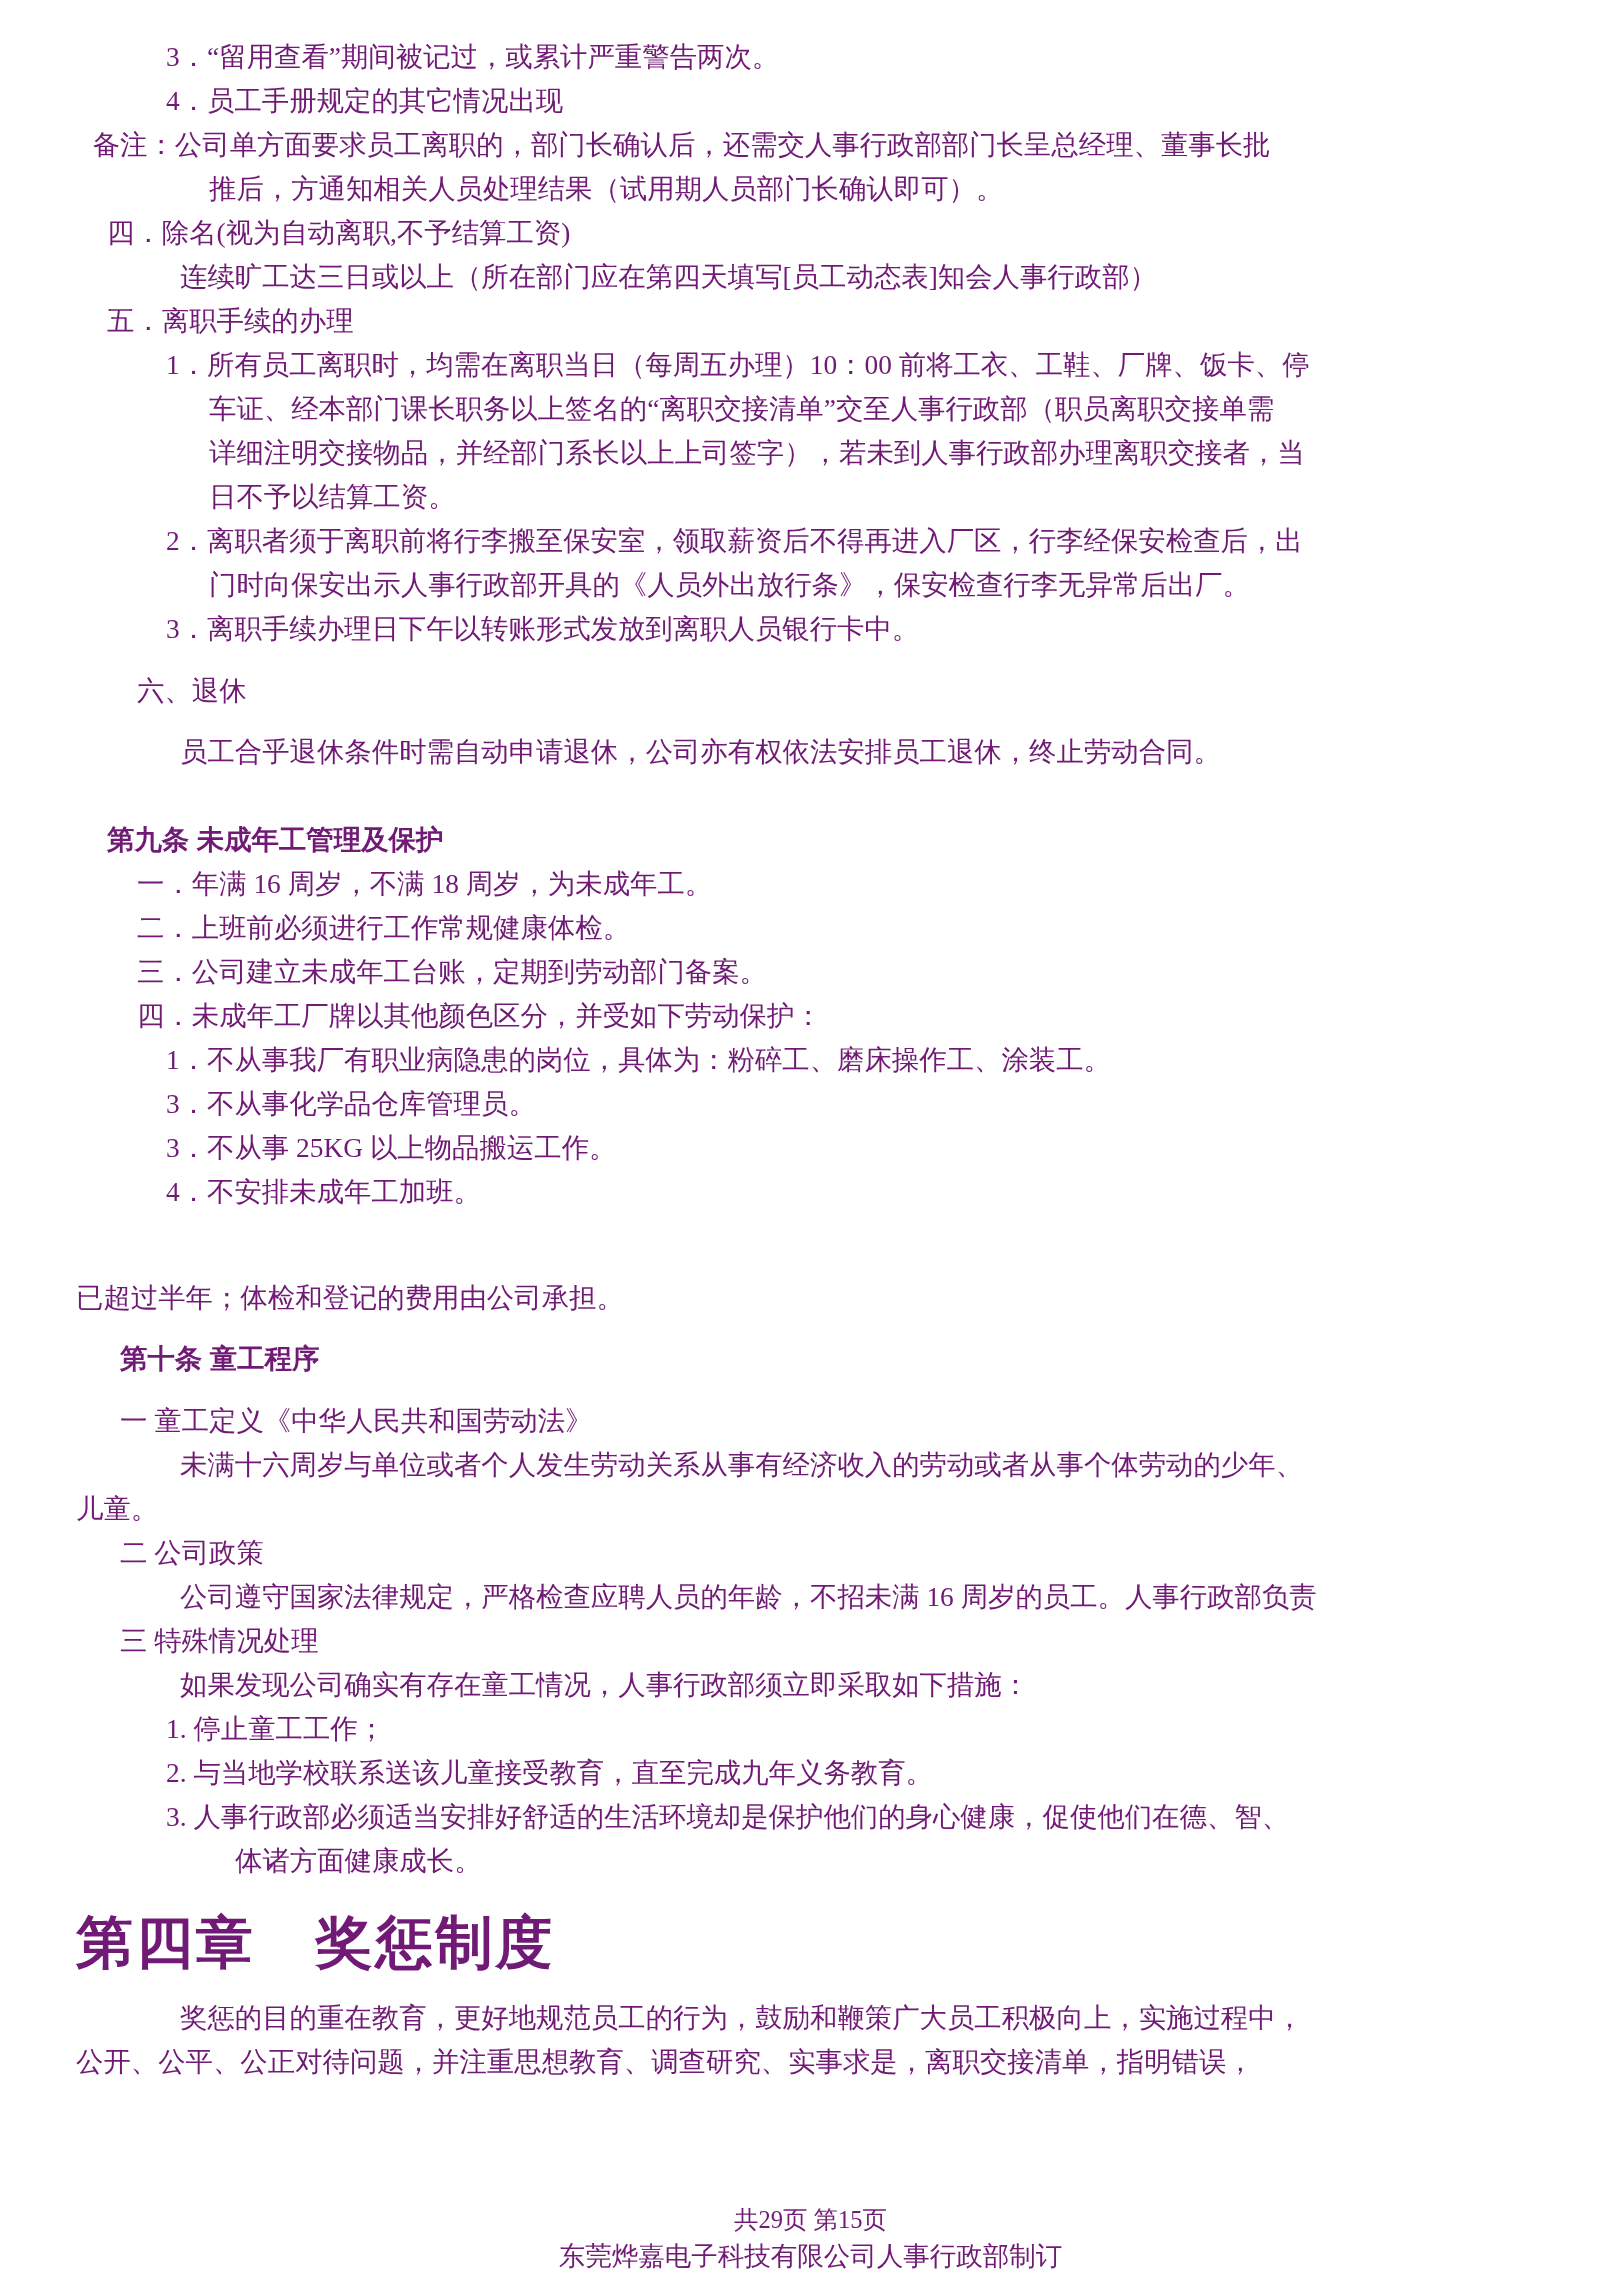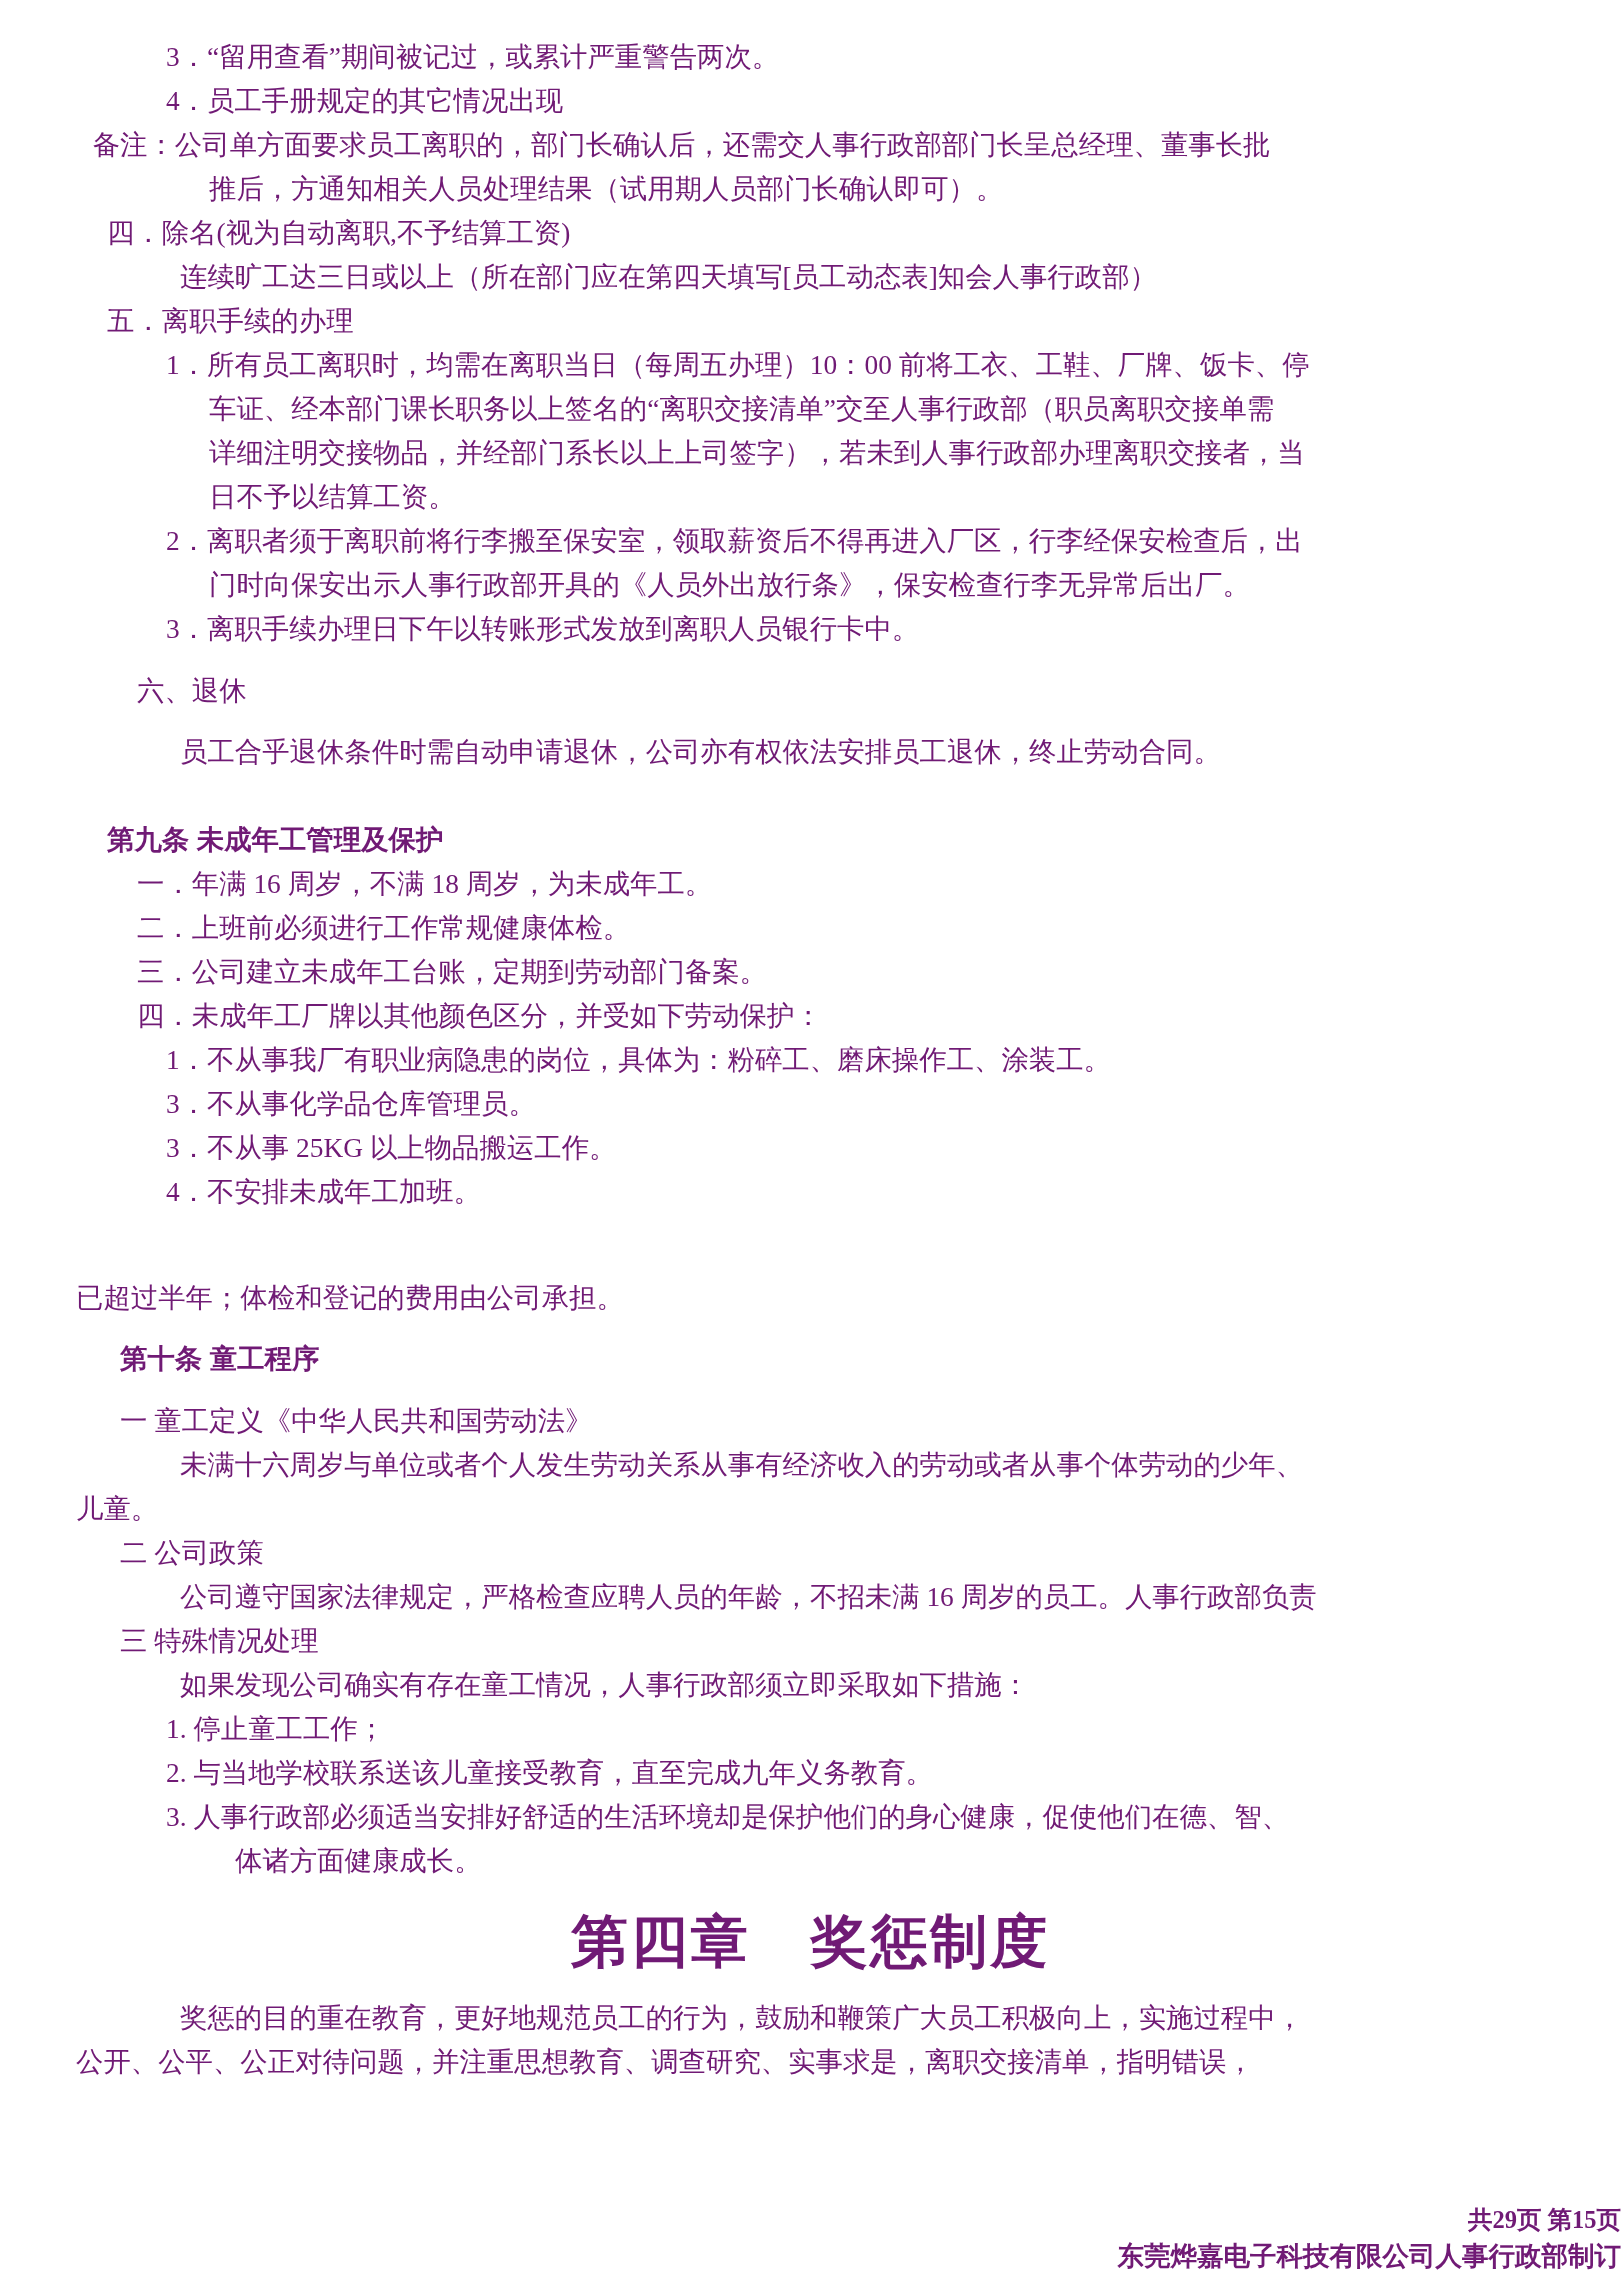--- a/index.html
+++ b/index.html
@@ -19,44 +19,42 @@
     height:44px;
     white-space:nowrap;
   }
   .blank   { height:44px; }
   .blank-sm{ height:17.6px; }
   .heading {
     font-weight:bold;
     font-family:"Liberation Sans","DejaVu Sans",sans-serif;
   }
   .chapter {
-    font-family:Liberation Serif, serif;
+    font-family:Liberation Sans, sans-serif;
     font-weight:bold;
     font-size:57px;
-    text-align:center;
     height:auto;
     line-height:1.2;
     margin:25.5px 0 19.6px 0;
     letter-spacing:2.9px;
     white-space:normal;
   }
   .ind0{padding-left:0}
   .ind1{padding-left:16.7px}
   .ind2{padding-left:31px}
   .ind3{padding-left:44px}
   .ind4{padding-left:61px}
   .ind5{padding-left:90px}
   .ind6{padding-left:104px}
   .ind7{padding-left:133px}
   .ind8{padding-left:159px}
   .footer {
     position:absolute;
     bottom:17.6px; left:0; right:0;
-    text-align:right;
-    font-weight:bold;
+    text-align:center;
   }
   .footer .pg  { font-size:24.5px; line-height:37px; }
   .footer .org { font-size:26.5px; line-height:37px; }
 </style>
 </head>
 <body>
 
 <div class="page">
   <div class="content">
       <div class="line body ind5">3．“留用查看”期间被记过，或累计严重警告两次。</div>

